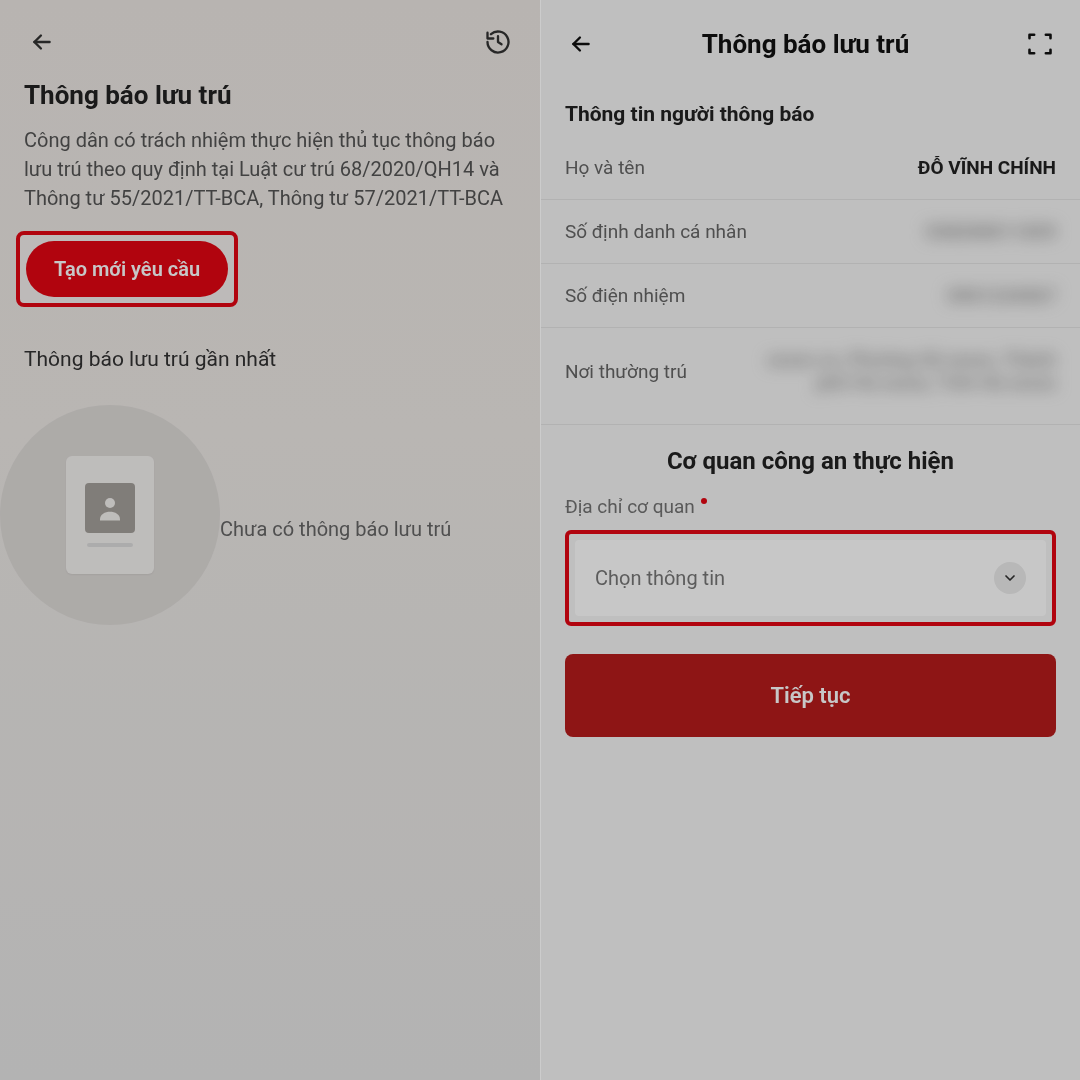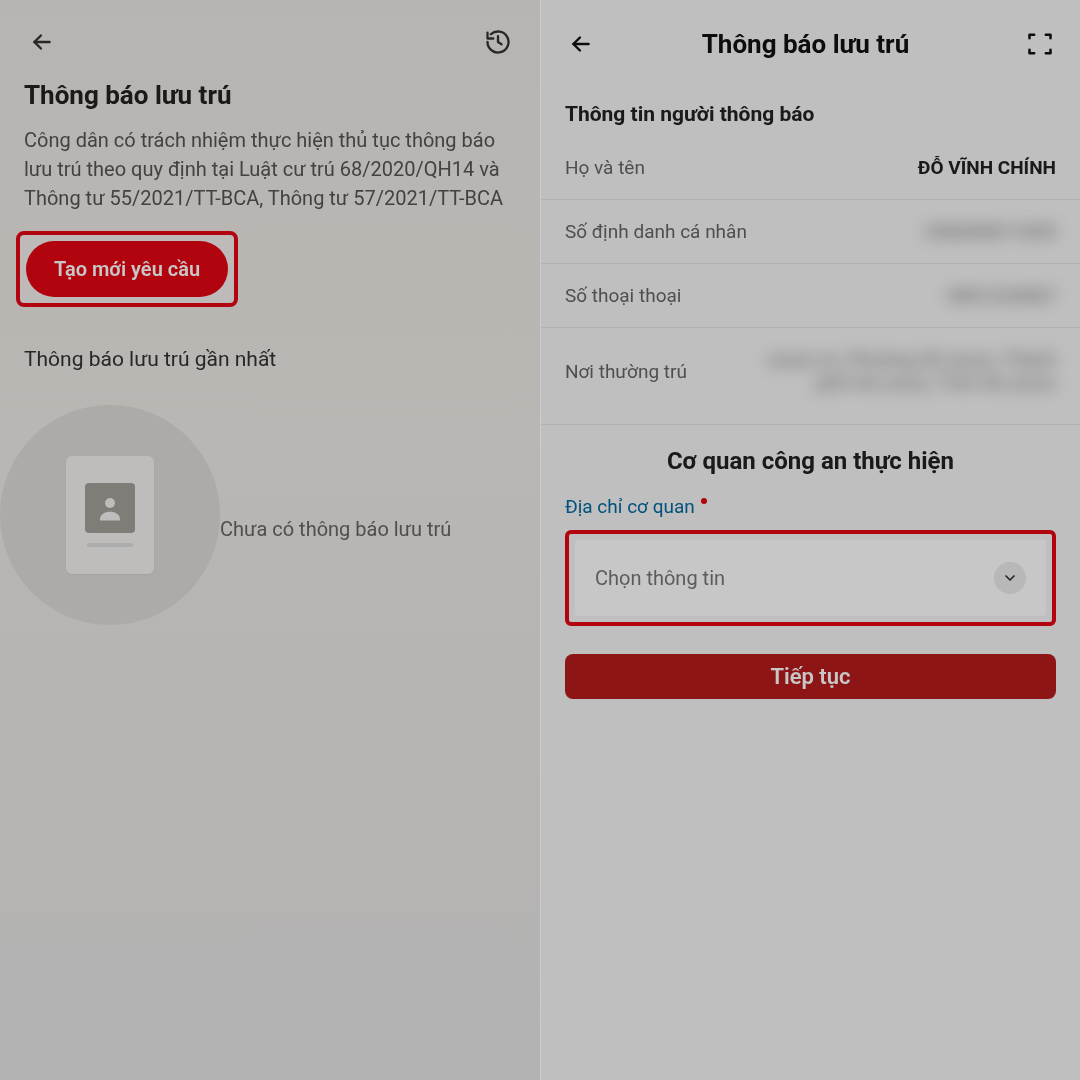--- a/index.html
+++ b/index.html
@@ -29,27 +29,27 @@
 .r-title { flex: 1; text-align: center; font-size: 26px; font-weight: 700; color: #111; padding-right: 10px; }
 .sect-head { font-size: 21px; font-weight: 700; color: #222; padding: 22px 24px 10px 24px; }
 .row { display: flex; align-items: center; justify-content: space-between; padding: 20px 24px; border-bottom: 1px solid #e4e4e4; gap: 34px; }
 .row:last-child { border-bottom: none; }
 .row-label { font-size: 19px; color: #666; flex-shrink: 0; }
 .row-value { font-size: 19px; font-weight: 700; color: #222; text-align: right; }
 .blur-val { filter: blur(8px); color: #888; font-weight: 600; }
 .group-divider { height: 1px; background: #e4e4e4; margin: 0 0; }
 .agency-section { padding: 22px 24px 0 24px; }
 .agency-title { font-size: 24px; font-weight: 700; color: #222; margin-bottom: 20px; text-align: center; }
-.field-label { font-size: 19px; color: #0369a1; display: flex; align-items: center; gap: 6px; margin-bottom: 12px; }
+.field-label { font-size: 19px; color: #737373; display: flex; align-items: center; gap: 6px; margin-bottom: 12px; }
 .req-dot { width: 6px; height: 6px; background: #e30613; border-radius: 50%; display: inline-block; position: relative; top: -6px; }
 .select-wrap { border: 4px solid #e30613; border-radius: 6px; padding: 6px; margin-bottom: 28px; }
 .select-inner { background: #fff; border-radius: 4px; display: flex; align-items: center; justify-content: space-between; padding: 22px 20px; cursor: pointer; }
 .select-placeholder { font-size: 20px; color: #777; }
 .chev-circle { width: 32px; height: 32px; border-radius: 50%; background: #ececec; display: flex; align-items: center; justify-content: center; }
-.continue-btn { width: 100%; background: #b71c1c; color: #fff; border: none; border-radius: 8px; padding: 10px; font-size: 22px; font-weight: 600; cursor: pointer; }
+.continue-btn { width: 100%; background: #b71c1c; color: #fff; border: none; border-radius: 8px; padding: 29px; font-size: 22px; font-weight: 600; cursor: pointer; }
 
 svg { display: block; }
 </style>
 </head>
 <body>
 
 <div class="panel left-panel">
   <div class="top-bar">
     <div class="icon-btn">
       <svg width="26" height="26" viewBox="0 0 24 24" fill="none" stroke="#333" stroke-width="2.2" stroke-linecap="round" stroke-linejoin="round">
@@ -111,21 +111,21 @@
 
   <div class="row">
     <span class="row-label">Họ và tên</span>
     <span class="row-value">ĐỖ VĨNH CHÍNH</span>
   </div>
   <div class="row">
     <span class="row-label">Số định danh cá nhân</span>
     <span class="row-value blur-val">038200011839</span>
   </div>
   <div class="row">
-    <span class="row-label">Số thoại thoại</span>
+    <span class="row-label">Số điện nhiệm</span>
     <span class="row-value blur-val">0901234567</span>
   </div>
   <div class="row" style="border-bottom:none;">
     <span class="row-label">Nơi thường trú</span>
     <span class="row-value blur-val" style="font-weight:500; max-width:310px;">xxxxx xx, Phường Xã xxxxx, Thành phố Hà xxxxx, Tỉnh Hà xxxxx</span>
   </div>
   <div class="group-divider" style="margin-top:10px;"></div>
 
   <div class="agency-section">
     <div class="agency-title">Cơ quan công an thực hiện</div>

